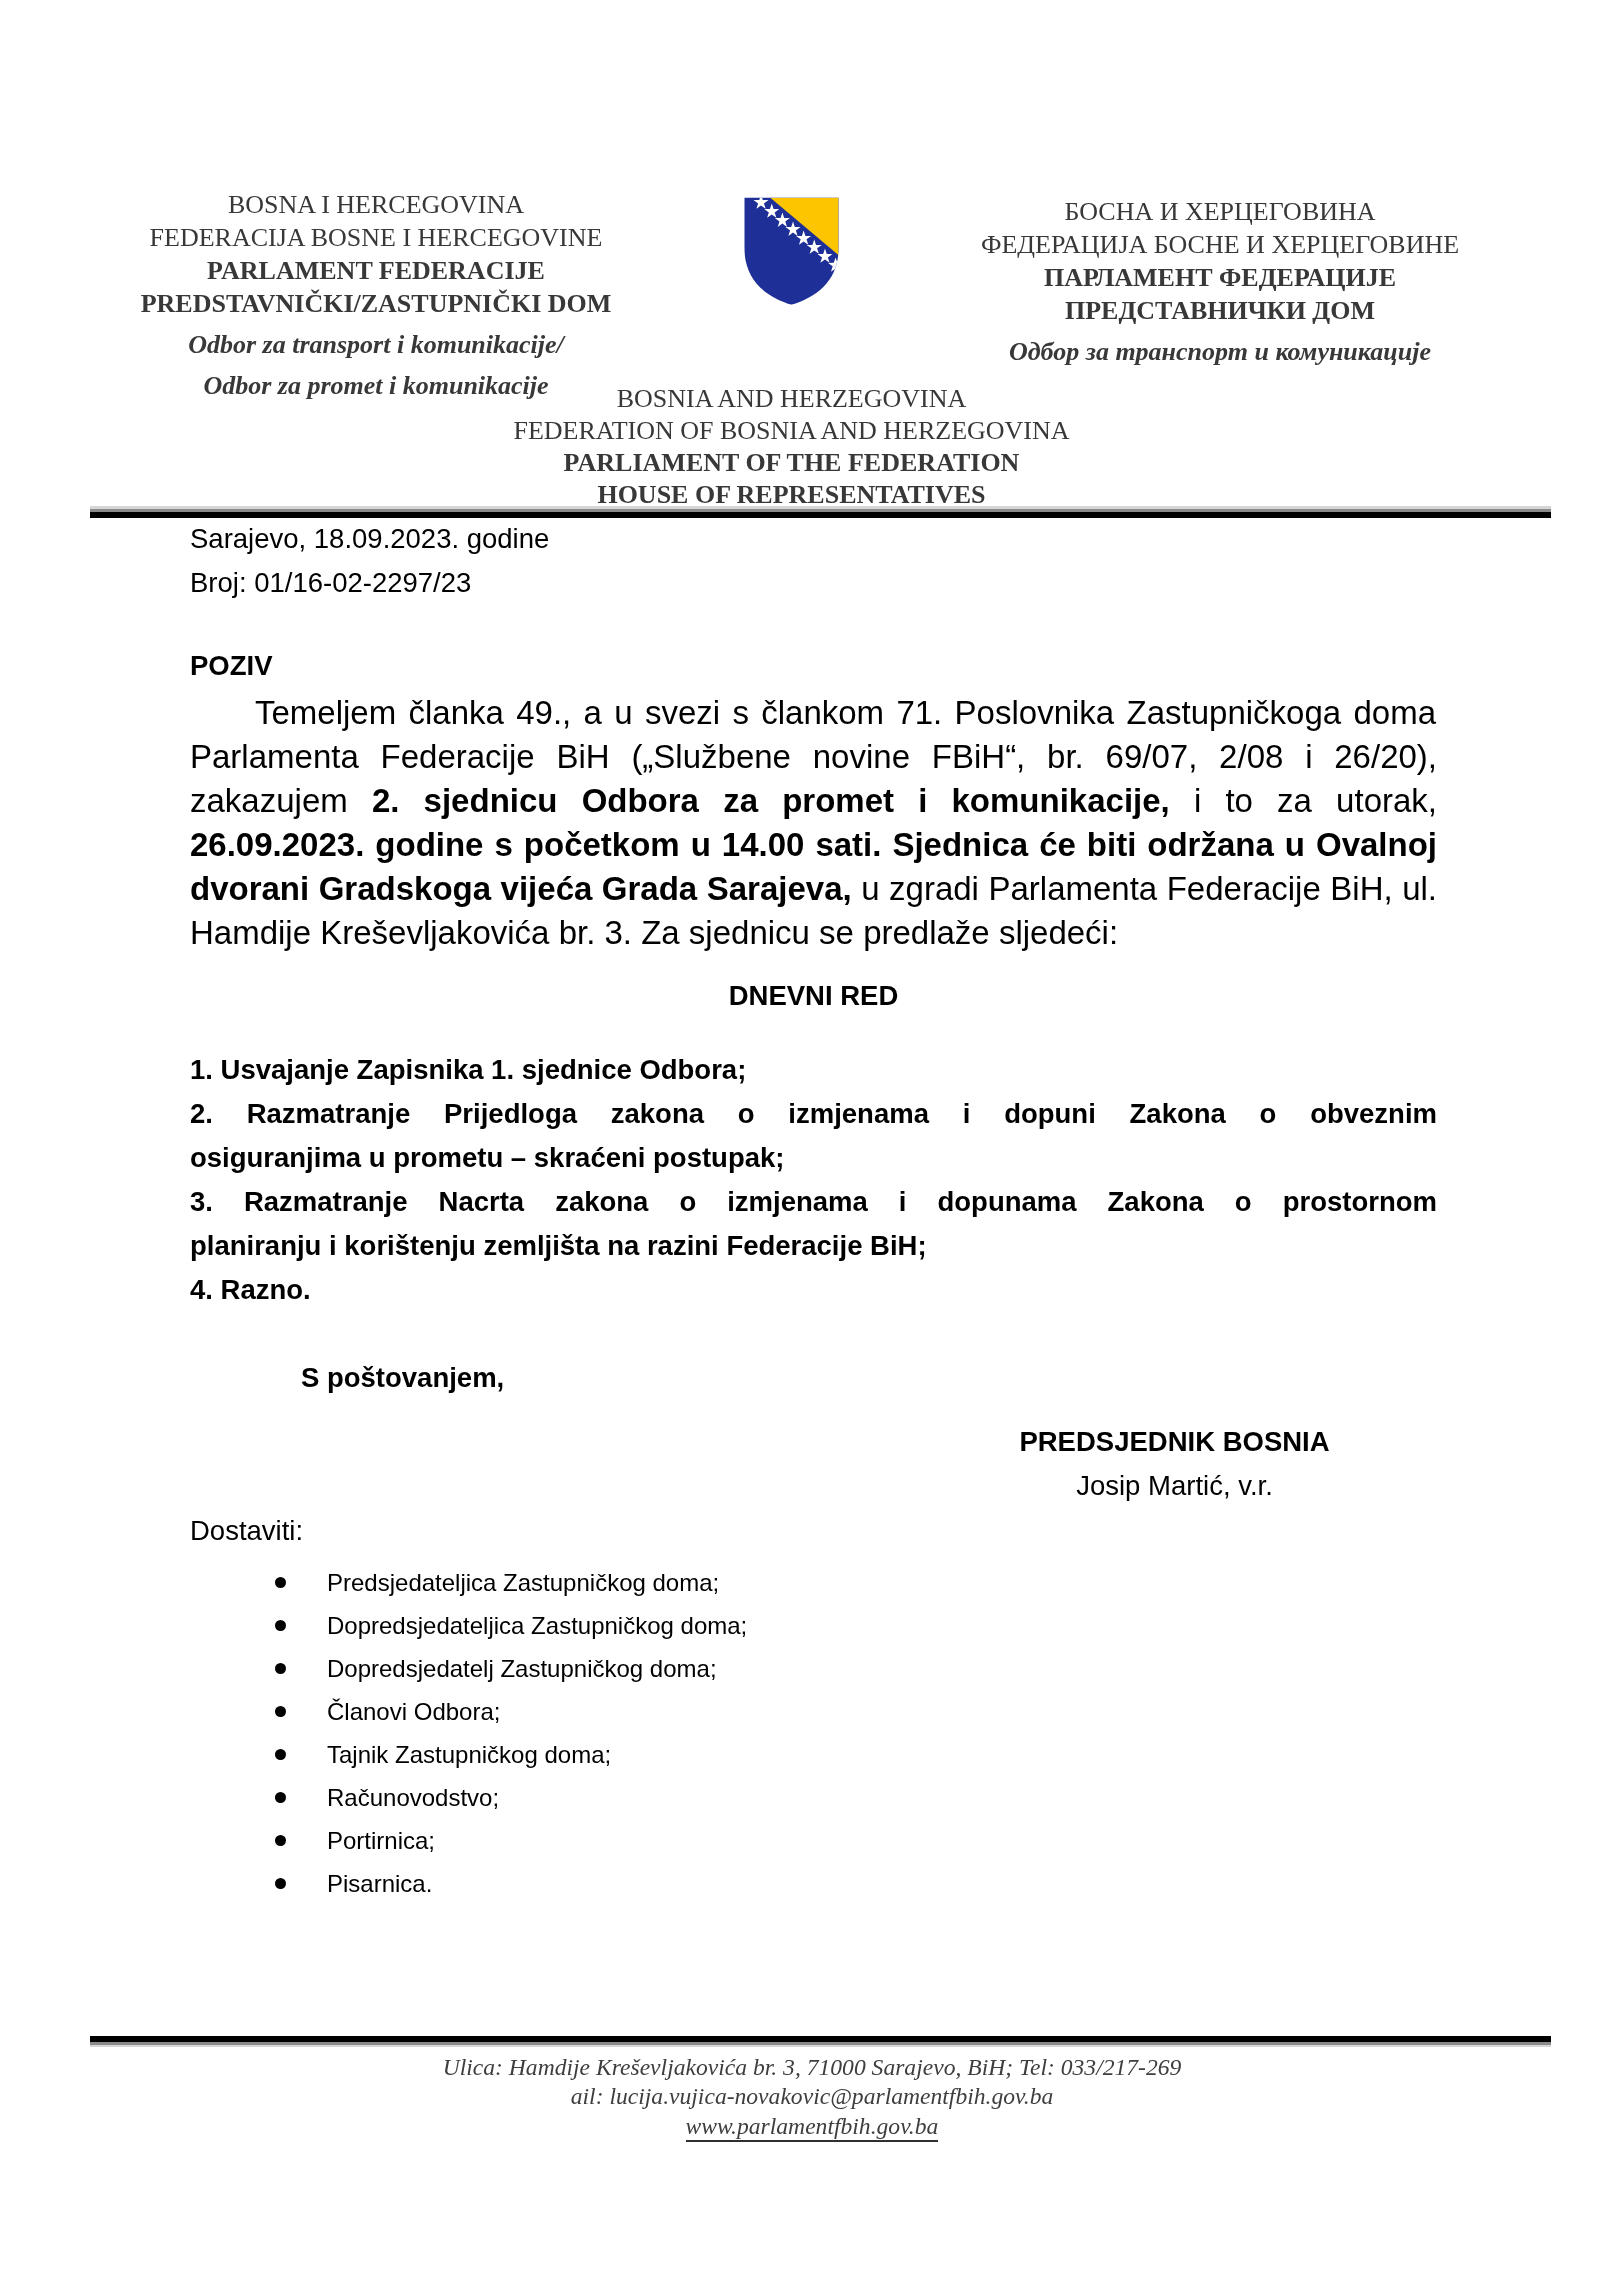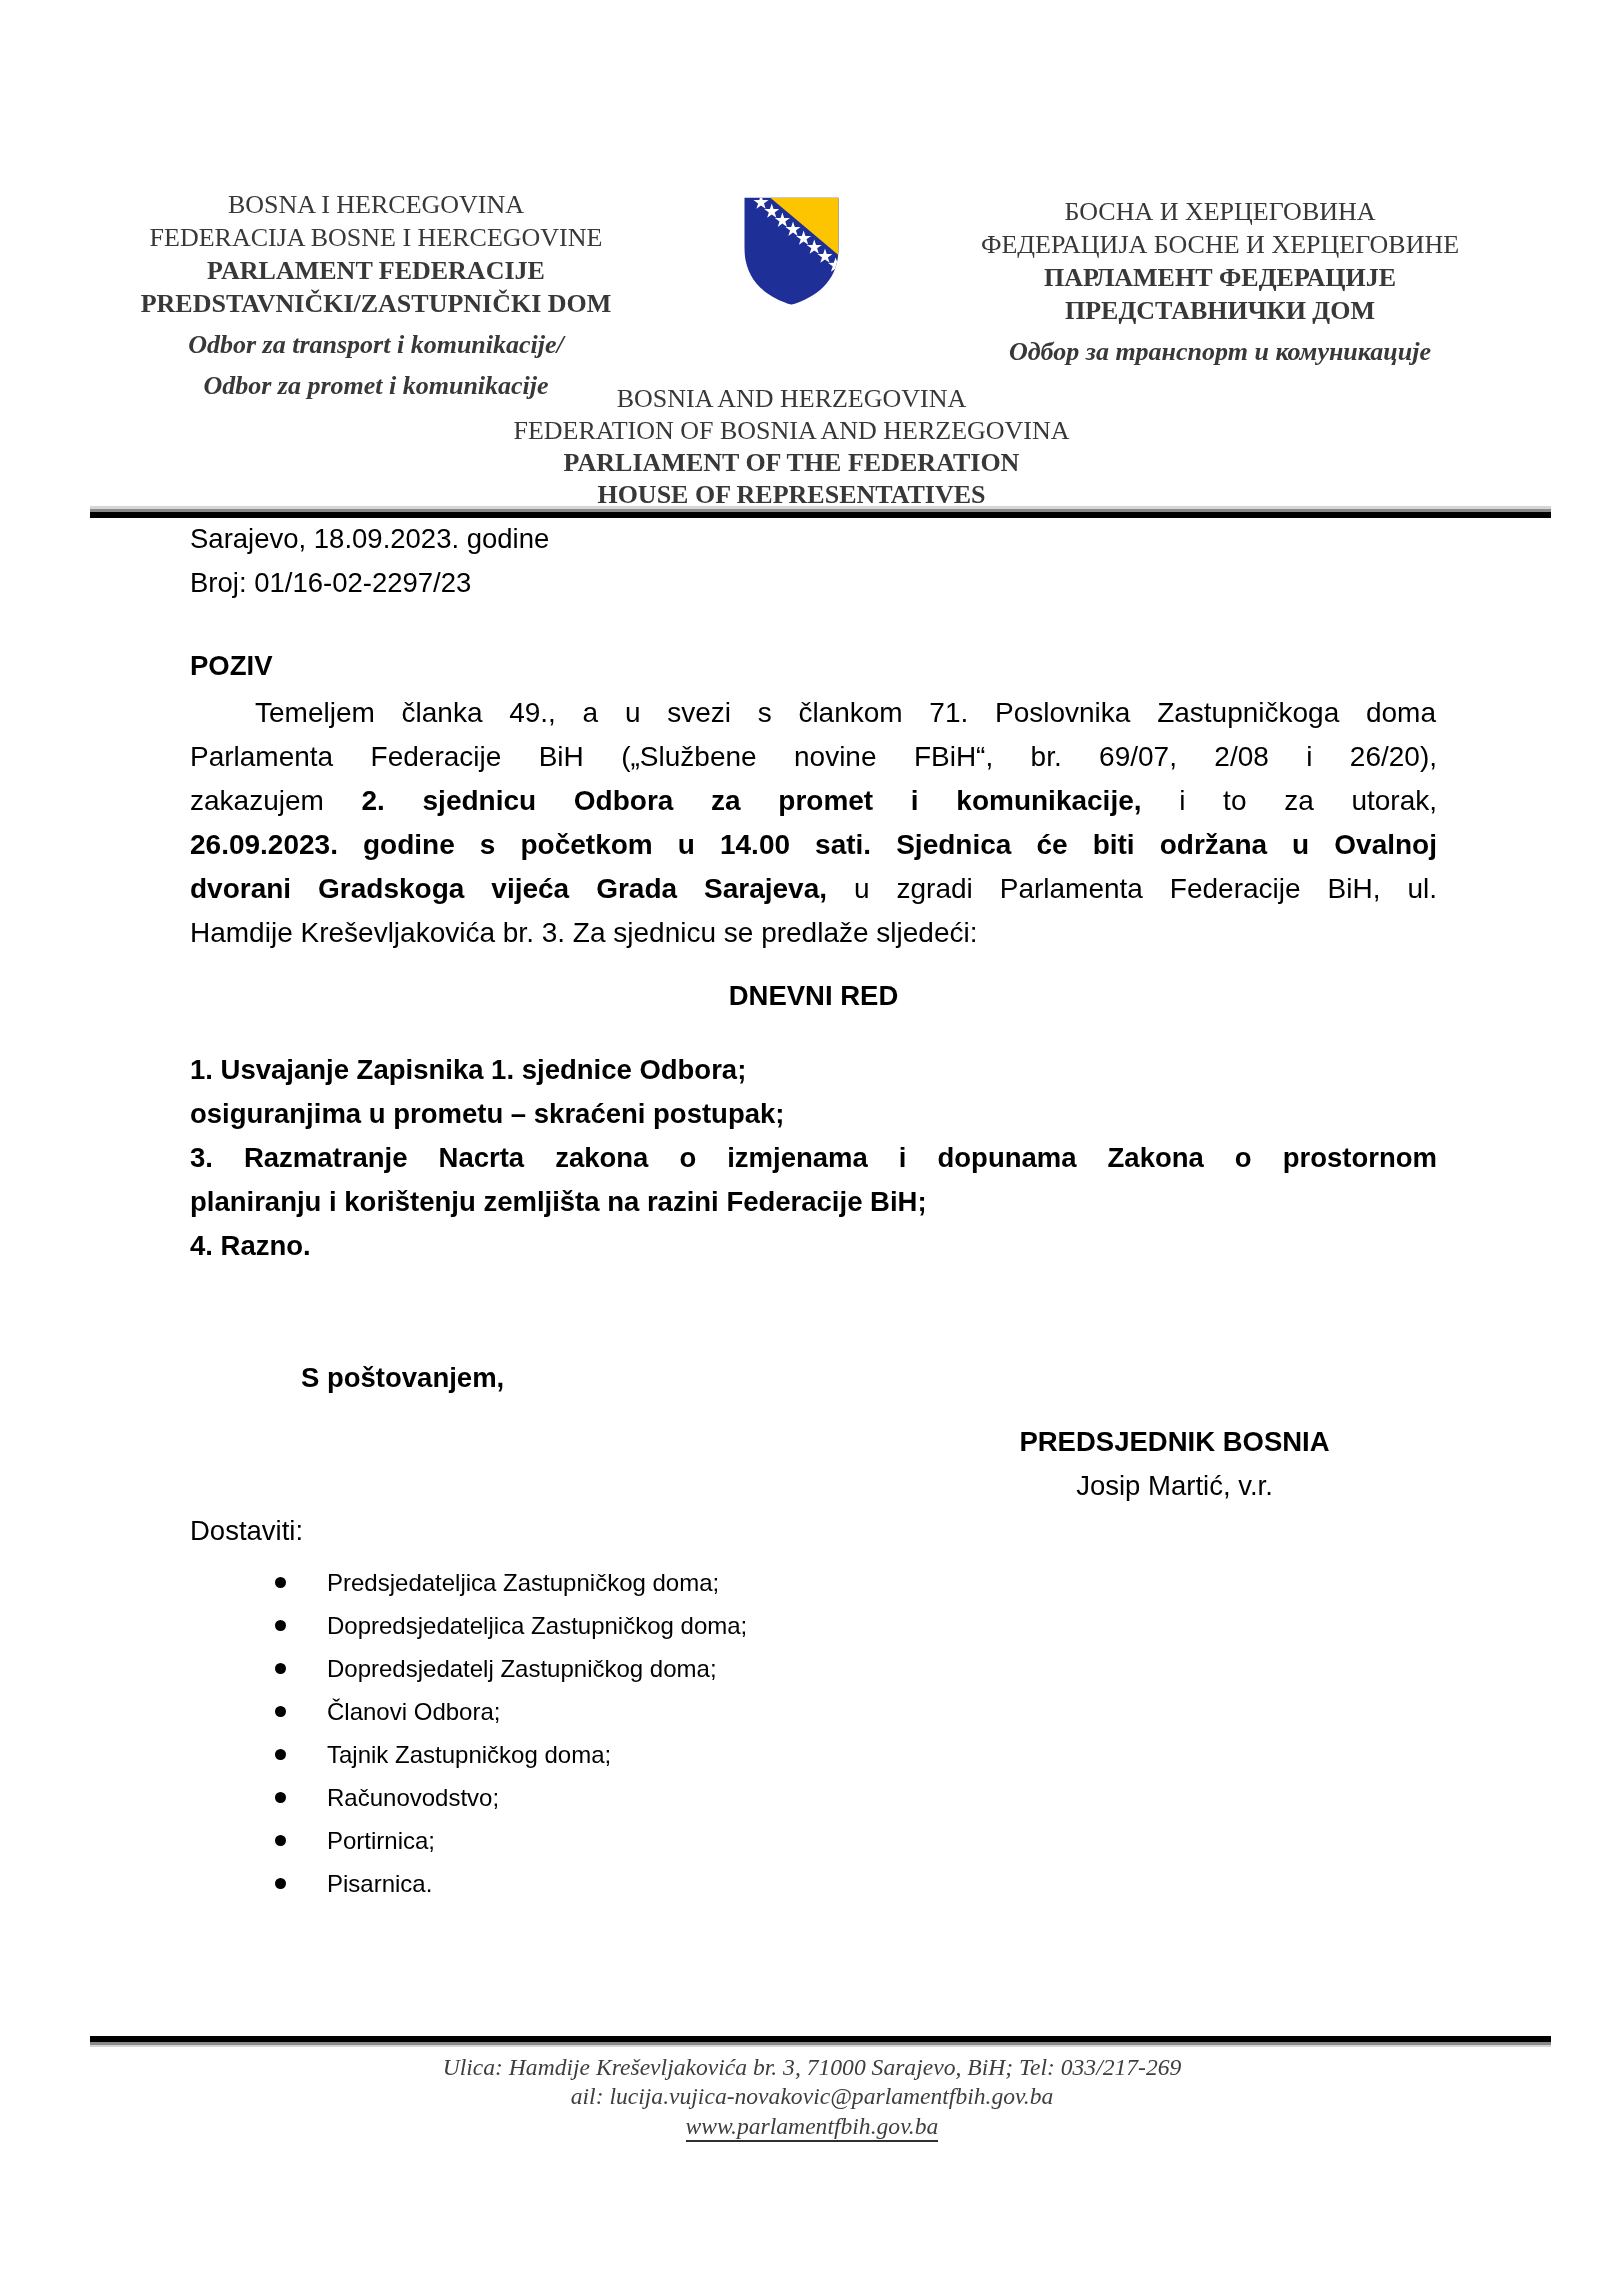--- a/index.html
+++ b/index.html
@@ -41,21 +41,21 @@
   }
 
   
   .line { position: absolute; left: 190px; font-size: 27.5px; white-space: nowrap; }
   .date  { top: 523px; }
   .broj  { top: 567px; }
   .poziv { top: 650px; }
 
   .para {
     position: absolute; left: 190px; top: 691px; width: 1247px;
-    font-size: 28px;
+    font-size: 33px;
   }
   .pl { height: 44px; line-height: 44px; text-align: justify; text-align-last: justify; }
   .pl.ind  { padding-left: 65px; width: 1181px; }
   .pl.last { text-align-last: left; }
 
   .agenda-head {
     position: absolute; left: 190px; top: 980px; width: 1247px;
     text-align: center; font-size: 27.5px;
   }
   .agenda { position: absolute; left: 190px; top: 1048px; width: 1247px; font-size: 27.5px; }
@@ -162,20 +162,21 @@
       <span class="b">dvorani Gradskoga vijeća Grada Sarajeva,</span><span> u zgradi Parlamenta Federacije BiH, ul.</span>
     </div>
     <div class="pl last">
       <span>Hamdije Kreševljakovića br. 3. Za sjednicu se predlaže sljedeći:</span>
     </div>
   </div>
 
   <div class="agenda-head b">DNEVNI RED</div>
   <div class="agenda">
     <div class="al b">1. Usvajanje Zapisnika 1. sjednice Odbora;</div>
+    <div class="al b jl">2. Razmatranje Prijedloga zakona o izmjenama i dopuni Zakona o obveznim</div>
     <div class="al b">osiguranjima u prometu – skraćeni postupak;</div>
     <div class="al b jl">3. Razmatranje Nacrta zakona o izmjenama i dopunama Zakona o prostornom</div>
     <div class="al b">planiranju i korištenju zemljišta na razini Federacije BiH;</div>
     <div class="al b">4. Razno.</div>
   </div>
 
   <div class="regards b">S poštovanjem,</div>
 
   <div class="signer">
     <div class="b">PREDSJEDNIK BOSNIA</div>

